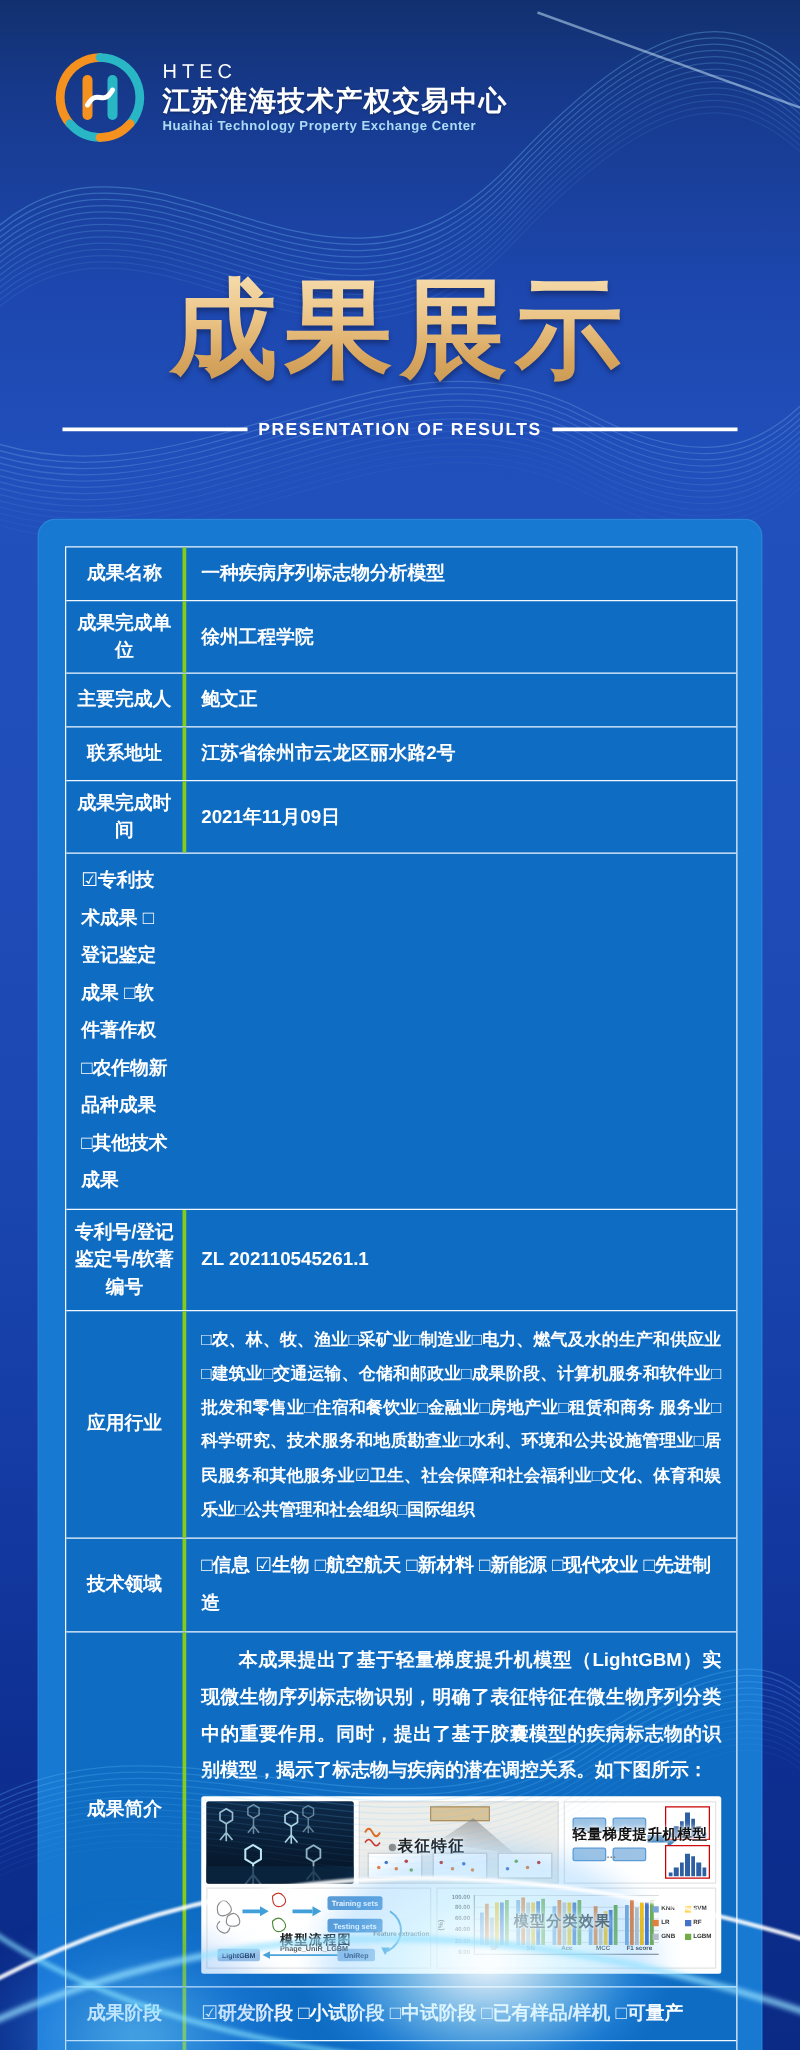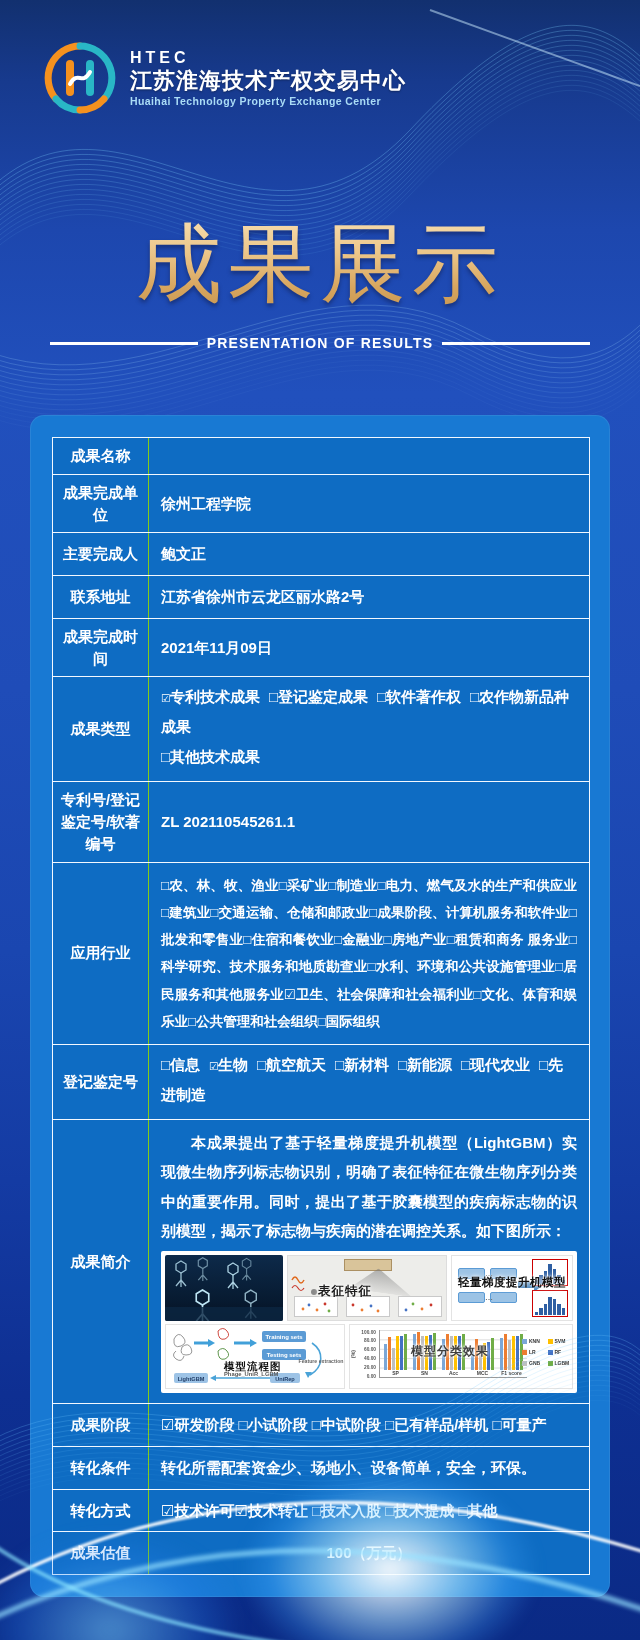--- a/index.html
+++ b/index.html
@@ -6,49 +6,49 @@
   body{width:640px;height:1640px;overflow:hidden;font-family:"Liberation Sans","DejaVu Sans",sans-serif;}
   .poster{position:relative;width:640px;height:1640px;overflow:hidden;
     background:linear-gradient(180deg,#12306f 0%,#173a8e 5%,#1d47ae 14%,#2150bd 24%,#1f4cb8 42%,#1a46b0 58%,#143ba3 72%,#0e2f92 85%,#0a2a85 100%);}
   svg.deco{position:absolute;pointer-events:none;}
   .waves-top{top:0;left:0;}
   .waves-bottom{bottom:0;left:0;}
   
   .logo-row{position:absolute;top:40px;left:42px;display:flex;align-items:center;gap:12px;}
   .logo-mark{width:76px;height:76px;flex:0 0 auto;}
   .logo-text{display:flex;flex-direction:column;line-height:1.15;}
-  .logo-acronym{color:#fff;font-weight:bold;font-size:16px;letter-spacing:4px;}
+  .logo-acronym{color:#fff;font-weight:normal;font-size:16px;letter-spacing:4px;}
   .logo-cn{color:#fff;font-weight:bold;font-size:22px;letter-spacing:1px;margin-top:1px;text-shadow:0 1px 2px rgba(0,0,0,.35);}
   .logo-en{color:#aadcf6;font-size:10.5px;letter-spacing:.4px;margin-top:2px;font-weight:bold;}
   
   .banner{position:absolute;top:206px;left:0;width:640px;text-align:center;}
-  .banner-title{margin:0;font-family:"Liberation Serif","DejaVu Serif",serif;font-weight:400;font-size:86px;letter-spacing:6px;
+  .banner-title{margin:0;font-family:"Liberation Serif","DejaVu Serif",serif;font-weight:700;font-size:86px;letter-spacing:6px;
     background:linear-gradient(180deg,#f7e0b4 5%,#ecc689 40%,#d7a55e 70%,#c1914c 100%);
     -webkit-background-clip:text;background-clip:text;color:transparent;
     filter:drop-shadow(0 3px 2px rgba(10,20,60,.45));}
   .banner-sub{margin-top:12px;display:flex;align-items:center;justify-content:center;gap:9px;}
   .banner-sub .line{width:148px;height:3px;background:#fff;}
   .banner-sub .sub-text{color:#fff;font-size:14px;font-weight:bold;letter-spacing:1.2px;}
   
   .panel{position:absolute;top:415px;left:30px;width:580px;min-height:880px;background:#1879d3;border-radius:14px;
     box-shadow:0 0 0 1px rgba(255,255,255,.08) inset;padding:22px;box-sizing:border-box;}
   .tbl{width:536px;border:1px solid #f2f8ff;background:#0e6cc3;color:#fff;}
   .row{display:grid;grid-template-columns:96px 1fr;border-bottom:1px solid #f2f8ff;}
   .row:last-child{border-bottom:none;}
   .row.contact{grid-template-columns:96px 266px 86px 1fr;}
   .cell{box-sizing:border-box;font-size:15px;font-weight:bold;}
   .cell.label{display:flex;align-items:center;justify-content:center;text-align:center;
-    border-right:1px solid #84cc16;padding:7px 3px;line-height:1.45;}
+    border-right:3px solid #84cc16;padding:7px 3px;line-height:1.45;}
   .cell.mid{border-left:1px solid #f2f8ff;}
   .cell.value{display:flex;flex-direction:column;justify-content:center;align-items:flex-start;
     padding:7px 12px;line-height:1.85;}
   .cell.value.center{align-items:center;text-align:center;}
   .cell.value .vline{display:block;}
   .cell.value.industry{font-size:13.5px;line-height:2.02;text-align:justify;display:block;padding:9px 12px;}
-  .cell.value.twolines{line-height:2.0;font-family:Liberation Mono, monospace;}
+  .cell.value.twolines{line-height:2.0;}
   .cell.value.summary{display:block;padding:8px 12px 10px;}
   .sum-text{margin:0;text-indent:2em;line-height:1.95;text-align:justify;font-size:15px;}
   
   .figure{margin-top:6px;background:#fff;border-radius:2px;padding:4px;box-sizing:border-box;width:100%;height:142px;
     display:flex;flex-direction:column;gap:3px;}
   .fig-row{display:flex;gap:4px;flex:1;min-height:0;}
   .fig-phage{width:118px;border-radius:2px;background:linear-gradient(180deg,#0d2a4a 0%,#071a30 70%,#051222 100%);overflow:hidden;}
   .fig-feature{width:158px;position:relative;background:#ededea;border:1px solid #ddd;overflow:hidden;}
   .ff-tanbox{position:absolute;left:56px;top:3px;width:46px;height:10px;background:#d9c49a;border:1px solid #ab9063;}
   .ff-fan{position:absolute;left:62px;top:13px;width:64px;height:24px;background:linear-gradient(180deg,rgba(120,120,120,.55),rgba(190,190,190,.25));
@@ -159,20 +159,21 @@
       <span class="sub-text">PRESENTATION OF RESULTS</span>
       <span class="line"></span>
     </div>
   </div>
 
   <div class="panel">
     <div class="tbl">
 
       <div class="row">
         <div class="cell label">成果名称</div>
+        <div class="cell value">一种疾病序列标志物分析模型</div>
       </div>
 
       <div class="row">
         <div class="cell label">成果完成单位</div>
         <div class="cell value">徐州工程学院</div>
       </div>
 
       <div class="row">
         <div class="cell label">主要完成人</div>
         <div class="cell value">鲍文正</div>
@@ -183,39 +184,38 @@
         <div class="cell label">联系地址</div>
         <div class="cell value">江苏省徐州市云龙区丽水路2号</div>
       </div>
 
       <div class="row">
         <div class="cell label">成果完成时间</div>
         <div class="cell value">2021年11月09日</div>
       </div>
 
       <div class="row">
-        <div class="cell label">成果类型</div>
         <div class="cell value twolines">
           <span class="vline">☑专利技术成果  □登记鉴定成果  □软件著作权  □农作物新品种成果</span>
           <span class="vline">□其他技术成果</span>
         </div>
       </div>
 
       <div class="row">
         <div class="cell label">专利号/登记鉴定号/软著编号</div>
         <div class="cell value">ZL 202110545261.1</div>
       </div>
 
       <div class="row">
         <div class="cell label">应用行业</div>
         <div class="cell value industry">□农、林、牧、渔业□采矿业□制造业□电力、燃气及水的生产和供应业□建筑业□交通运输、仓储和邮政业□成果阶段、计算机服务和软件业□批发和零售业□住宿和餐饮业□金融业□房地产业□租赁和商务 服务业□科学研究、技术服务和地质勘查业□水利、环境和公共设施管理业□居民服务和其他服务业☑卫生、社会保障和社会福利业□文化、体育和娱乐业□公共管理和社会组织□国际组织</div>
       </div>
 
       <div class="row">
-        <div class="cell label">登记鉴定号</div>
+        <div class="cell label">技术领域</div>
         <div class="cell value twolines">
           <span class="vline">□信息  ☑生物  □航空航天  □新材料  □新能源  □现代农业  □先进制造</span>
         </div>
       </div>
 
       <div class="row">
         <div class="cell label">成果简介</div>
         <div class="cell value summary">
           <p class="sum-text">本成果提出了基于轻量梯度提升机模型（LightGBM）实现微生物序列标志物识别，明确了表征特征在微生物序列分类中的重要作用。同时，提出了基于胶囊模型的疾病标志物的识别模型，揭示了标志物与疾病的潜在调控关系。如下图所示：</p>
 

